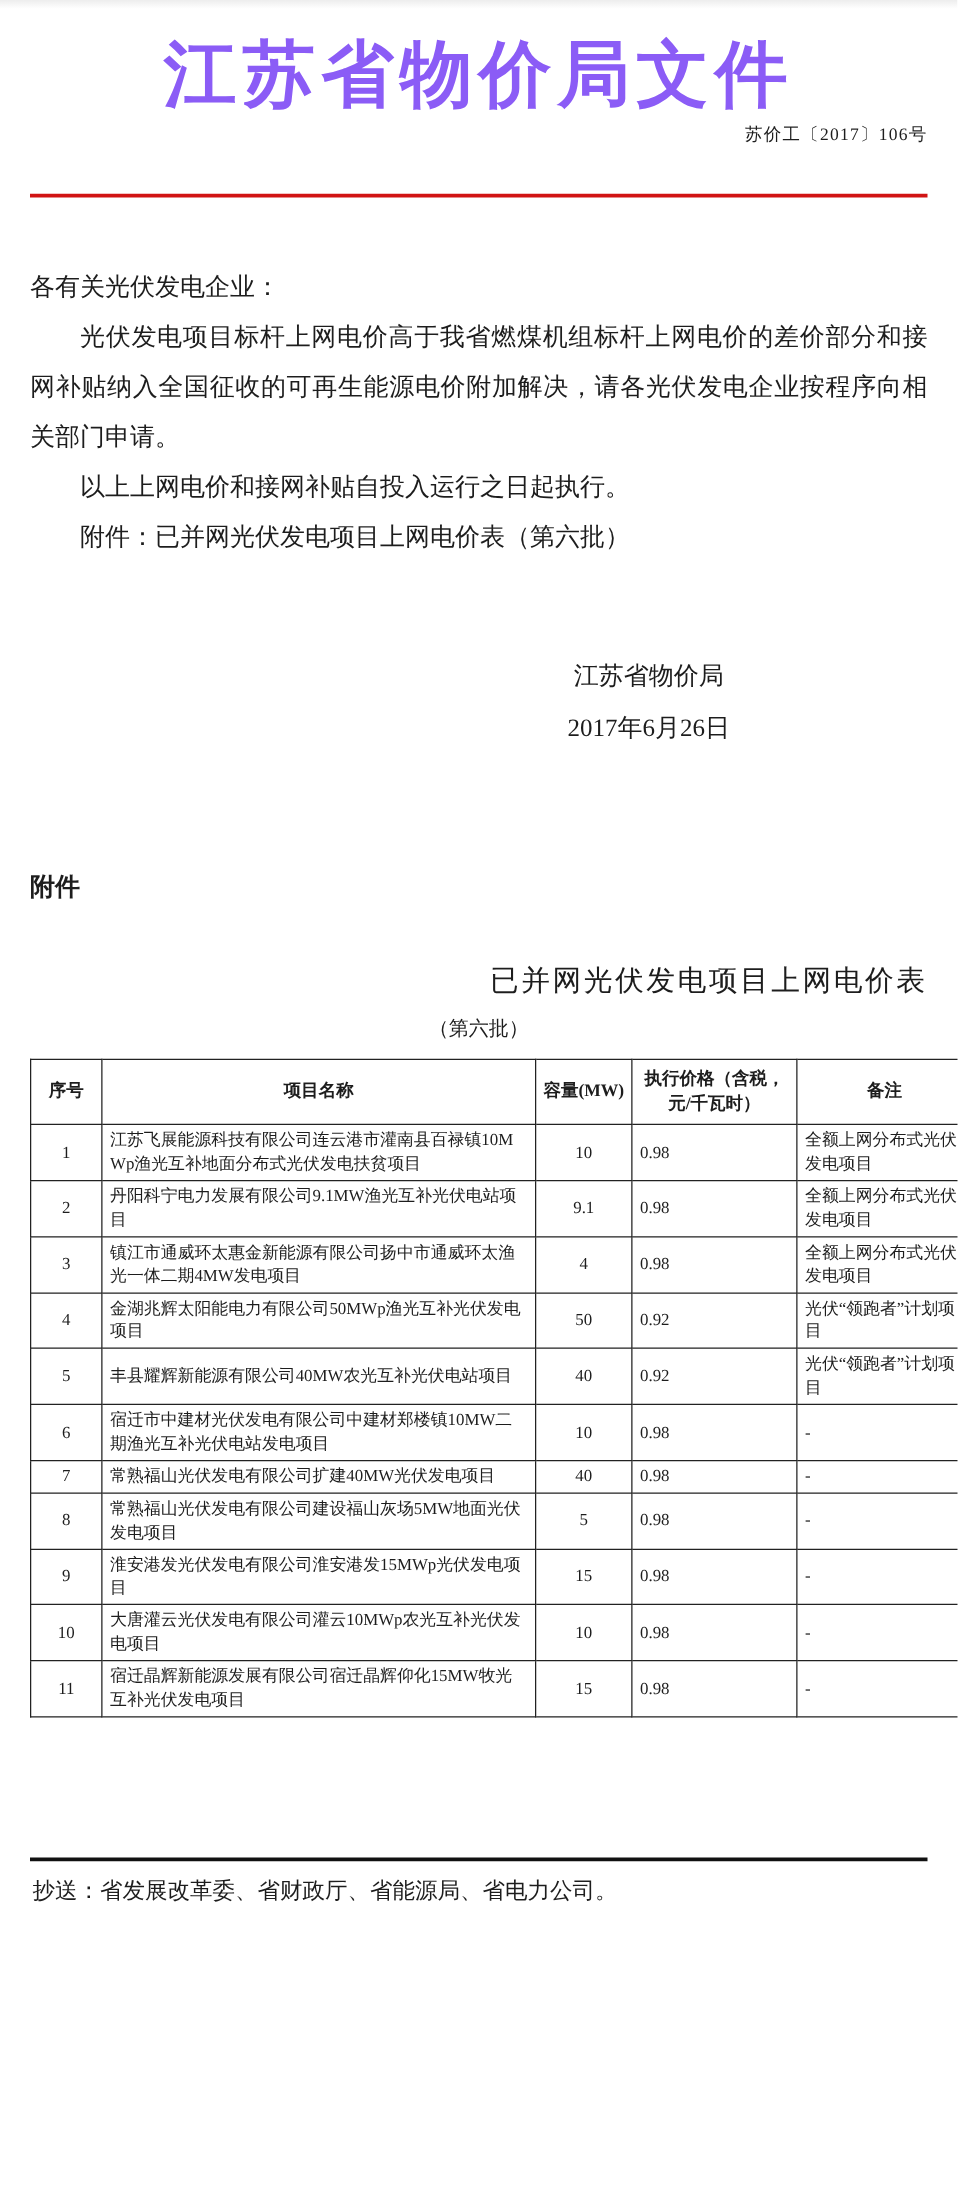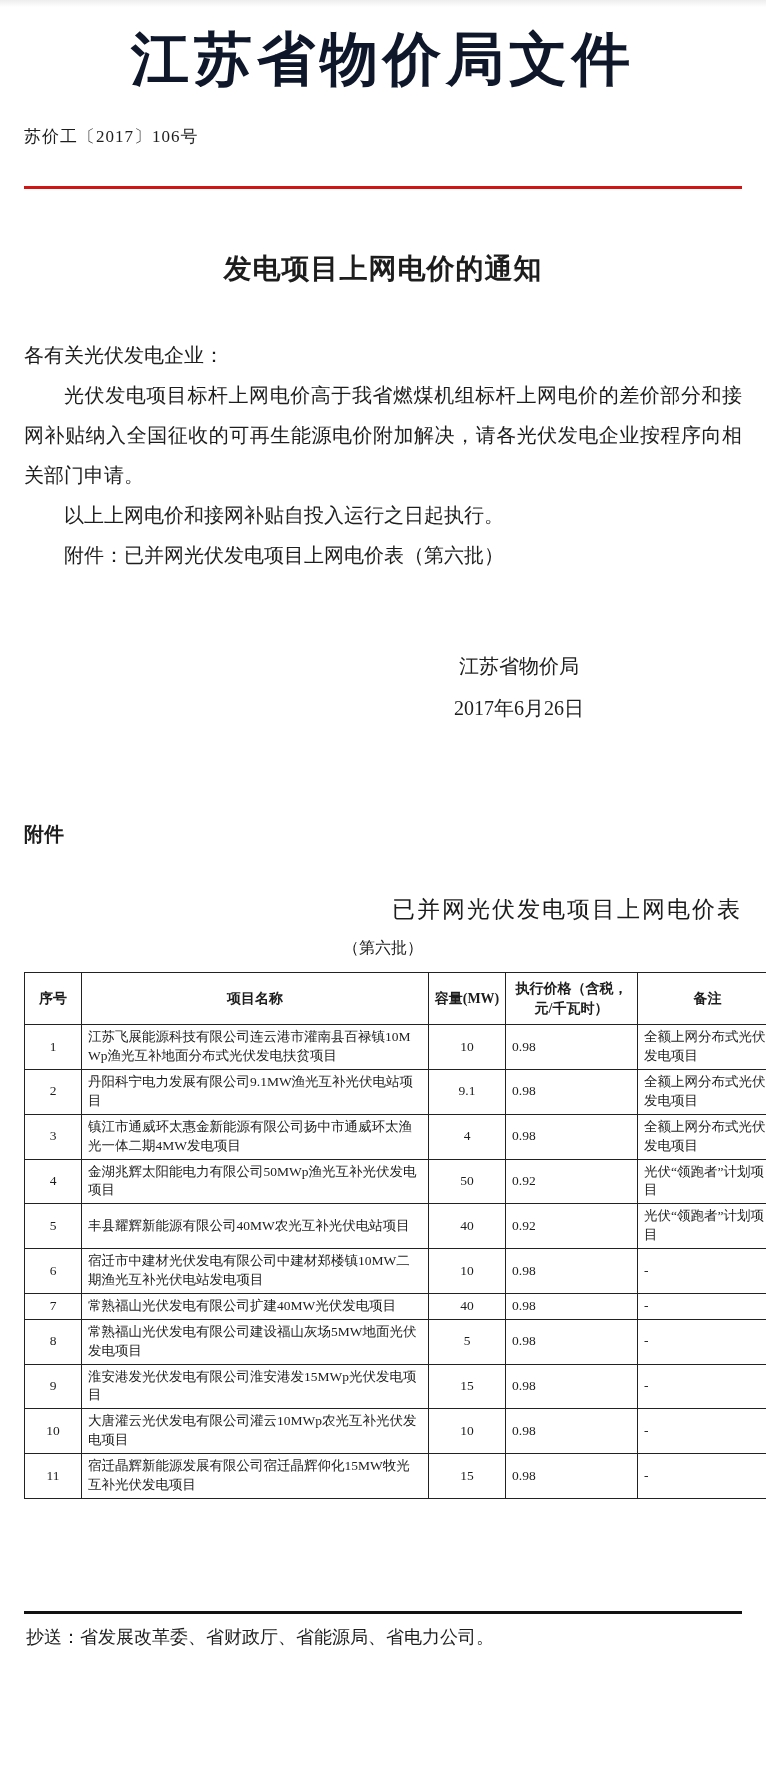--- a/index.html
+++ b/index.html
@@ -6,23 +6,23 @@
   body {
     width:766px; height:1768px; background:#ffffff;
     font-family:"Liberation Serif","DejaVu Serif",serif;
     color:#1d1d1d; overflow:hidden;
   }
   .scan-edge { height:7px; background:linear-gradient(#ededed,#ffffff); }
   .page { padding:0 24px; box-sizing:border-box; width:766px; }
 
   .agency-title {
     margin-top:14px; text-align:center; white-space:nowrap;
-    font-size:58px; font-weight:bold; color:#0f172a; letter-spacing:5px;
+    font-size:58px; font-weight:bold; color:#8b5cf6; letter-spacing:5px;
   }
-  .doc-number { margin-top:26px; text-align:left; font-size:17px; letter-spacing:1px; }
+  .doc-number { text-align:right; font-size:14px; letter-spacing:1px; }
   .red-rule { margin-top:38px; border:none; border-top:3px solid #d11414; }
 
   .notice-title {
     margin-top:52px; text-align:center; font-size:28px; font-weight:600;
     line-height:56px; letter-spacing:1px;
   }
   .body-text { margin-top:38px; font-size:20px; line-height:40px; text-align:justify; }
   .body-text p { margin:0; text-indent:2em; }
   .body-text p.salutation { text-indent:0; }
 
@@ -61,21 +61,20 @@
 
 <div class="page">
 
   <div class="agency-title">江苏省物价局文件</div>
 
   <div class="doc-number">苏价工〔2017〕106号</div>
 
   <hr class="red-rule">
 
   <div class="notice-title">
-    <div>发电项目上网电价的通知</div>
   </div>
 
   <div class="body-text">
     <p class="salutation">各有关光伏发电企业：</p>
     <p>光伏发电项目标杆上网电价高于我省燃煤机组标杆上网电价的差价部分和接网补贴纳入全国征收的可再生能源电价附加解决，请各光伏发电企业按程序向相关部门申请。</p>
     <p>以上上网电价和接网补贴自投入运行之日起执行。</p>
     <p>附件：已并网光伏发电项目上网电价表（第六批）</p>
   </div>
 
   <div class="signature-block">

